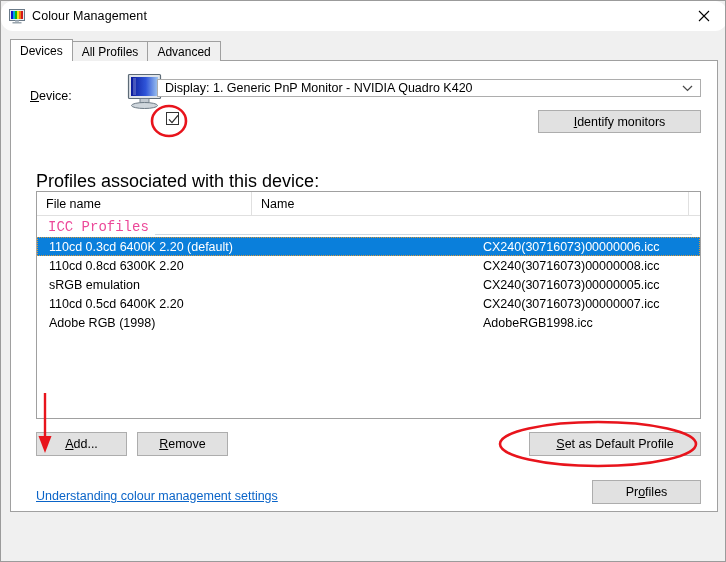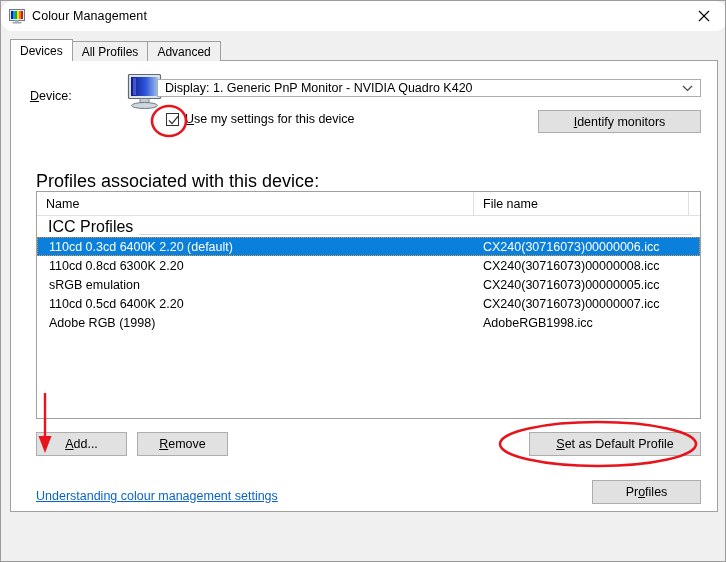--- a/index.html
+++ b/index.html
@@ -221,25 +221,26 @@
   .lh-cell.pad  { flex: 1; }
 
   .group-header {
     height: 21px;
     display: flex;
     align-items: center;
     padding-left: 11px;
     position: relative;
   }
   .group-header .gh-text {
-    font-size: 16px;
-    color: #000000;
+    font-size: 14px;
+    color: #ec4899;
     background: #fff;
     padding-right: 6px;
     z-index: 2;
+    font-family: Liberation Mono, monospace;
   }
   .group-header .gh-line {
     position: absolute;
     left: 11px; right: 8px;
     bottom: 2px;
     height: 1px;
     background: #cfd8e0;
     z-index: 1;
   }
 
@@ -373,36 +374,33 @@
         </svg>
       </div>
     </div>
 
     <div class="checkrow">
       <div class="checkbox">
         <svg width="11" height="11" viewBox="0 0 11 11">
           <path d="M1 5.4 L4 8.6 L10 1.4" stroke="#2b2b2b" stroke-width="1.3" fill="none"></path>
         </svg>
       </div>
-      <div class="cb-label">
-        <span class="u">U</span><span>se my settings for this device</span>
-      </div>
     </div>
 
     <div class="btn" id="btn-identify">
       <span class="u">I</span>
         <span>dentify monitors</span>
     </div>
 
     <div class="profiles-label">Profiles associated with this device:</div>
 
     <div class="listbox">
       <div class="list-header">
+        <div class="lh-cell file">File name</div>
         <div class="lh-cell name">Name</div>
-        <div class="lh-cell file">File name</div>
         <div class="lh-cell pad"></div>
       </div>
 
       <div class="group-header">
         <span class="gh-text">ICC Profiles</span>
         <span class="gh-line"></span>
       </div>
 
       <div class="row selected">
         <div class="c-name">110cd 0.3cd  6400K 2.20 (default)</div>

